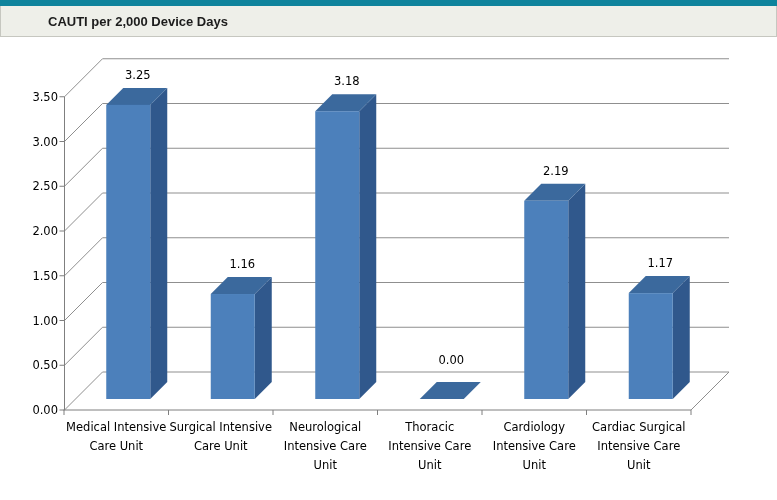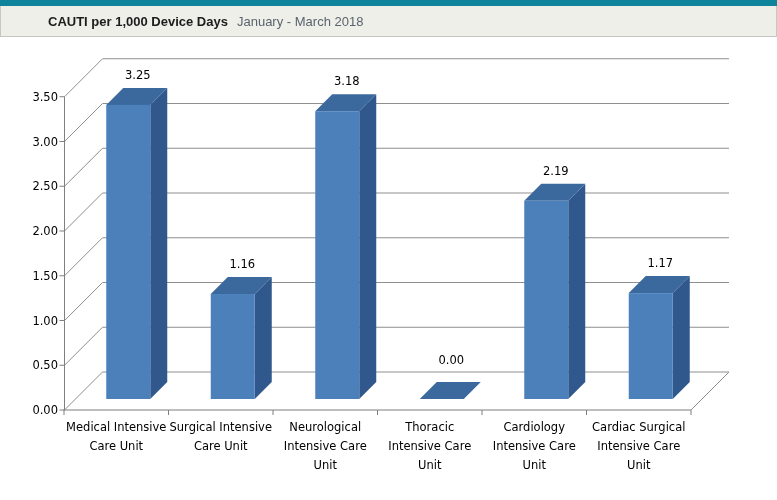--- a/index.html
+++ b/index.html
@@ -15,22 +15,21 @@
         font-family:"Liberation Sans","DejaVu Sans",sans-serif;}
   svg.chart{position:absolute;top:0;left:0;}
   svg.chart text{font-family:"DejaVu Sans",sans-serif;fill:#000000;}
 </style>
 </head>
 <body>
 
 <div class="page">
   <div class="accent" style="background: rgb(14, 131, 156);"></div>
   <div class="band" style="background: rgb(238, 239, 233);">
-    <span class="title">CAUTI per 1,000 Device Days</span>
-    <span class="subtitle">January - March 2018</span>
+    <span class="title">CAUTI per 2,000 Device Days</span>
   </div>
   <svg class="chart" id="chart-svg" width="777" height="500" viewBox="0 0 777 500">
       <line x1="64.5" y1="410" x2="102.5" y2="372" stroke="#8f8f8f" stroke-width="1"></line>
       <line x1="102.5" y1="372" x2="729" y2="372" stroke="#8f8f8f" stroke-width="1"></line>
       <line x1="59.5" y1="410" x2="64.5" y2="410" stroke="#7f7f7f" stroke-width="1"></line>
       <text x="58" y="414" text-anchor="end" font-size="11.5">0.00</text>
       <line x1="64.5" y1="365.25" x2="102.5" y2="327.25" stroke="#8f8f8f" stroke-width="1"></line>
       <line x1="102.5" y1="327.25" x2="729" y2="327.25" stroke="#8f8f8f" stroke-width="1"></line>
       <line x1="59.5" y1="365.25" x2="64.5" y2="365.25" stroke="#7f7f7f" stroke-width="1"></line>
       <text x="58" y="369.25" text-anchor="end" font-size="11.5">0.50</text>

